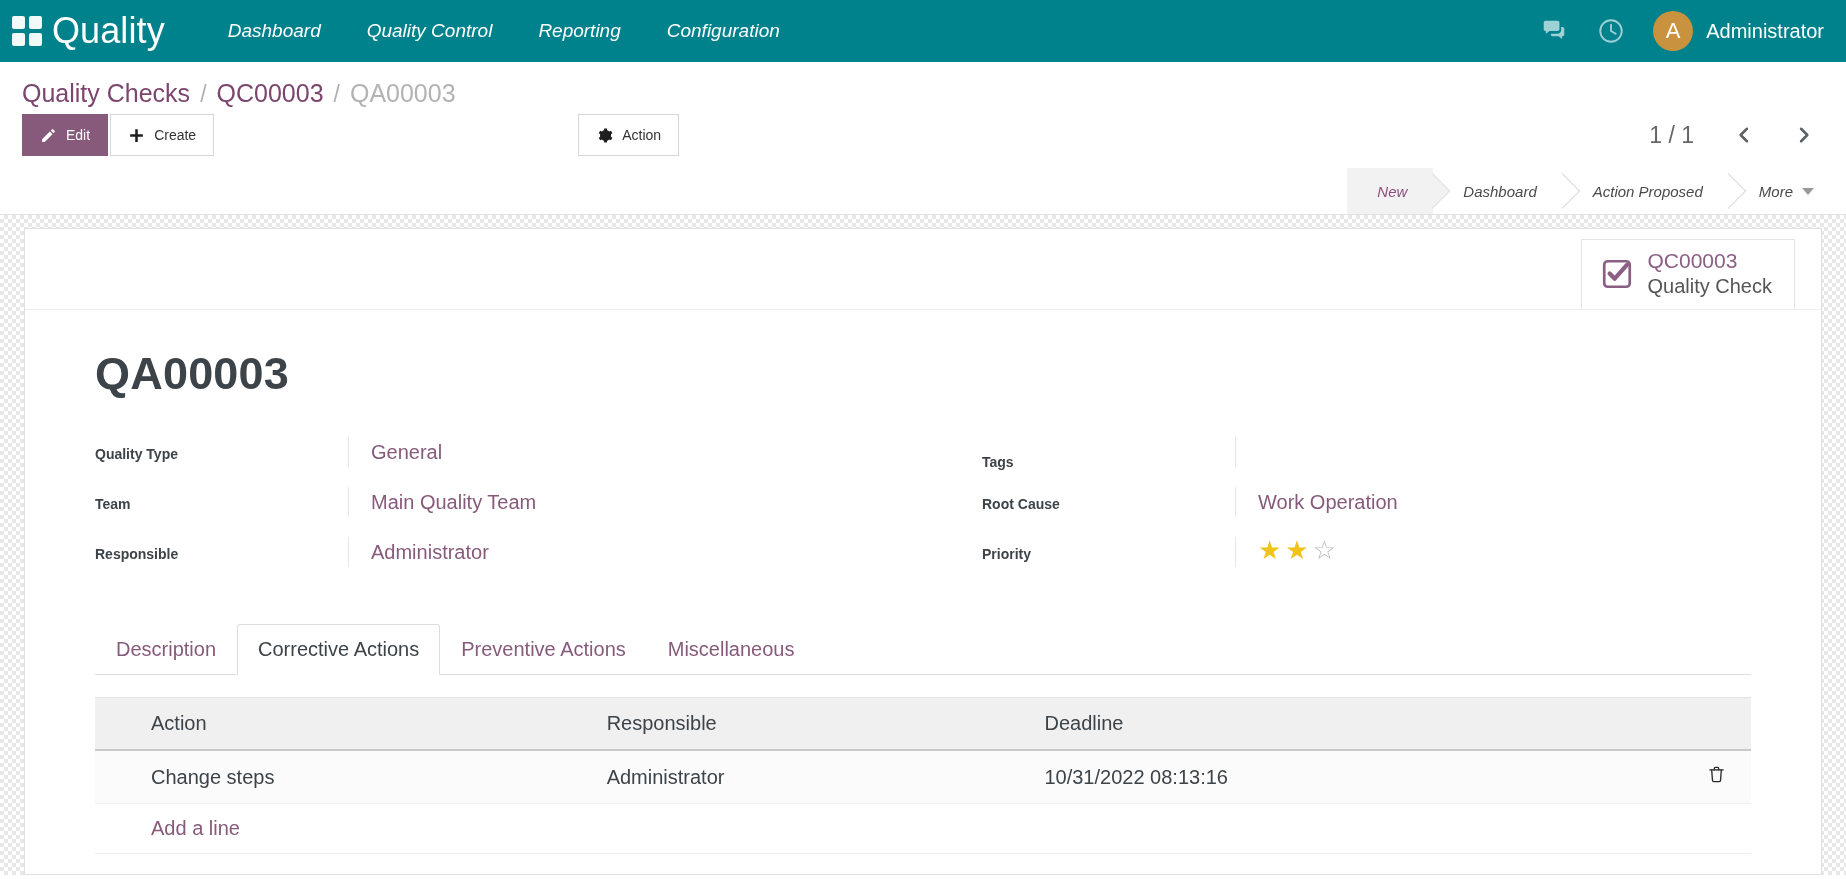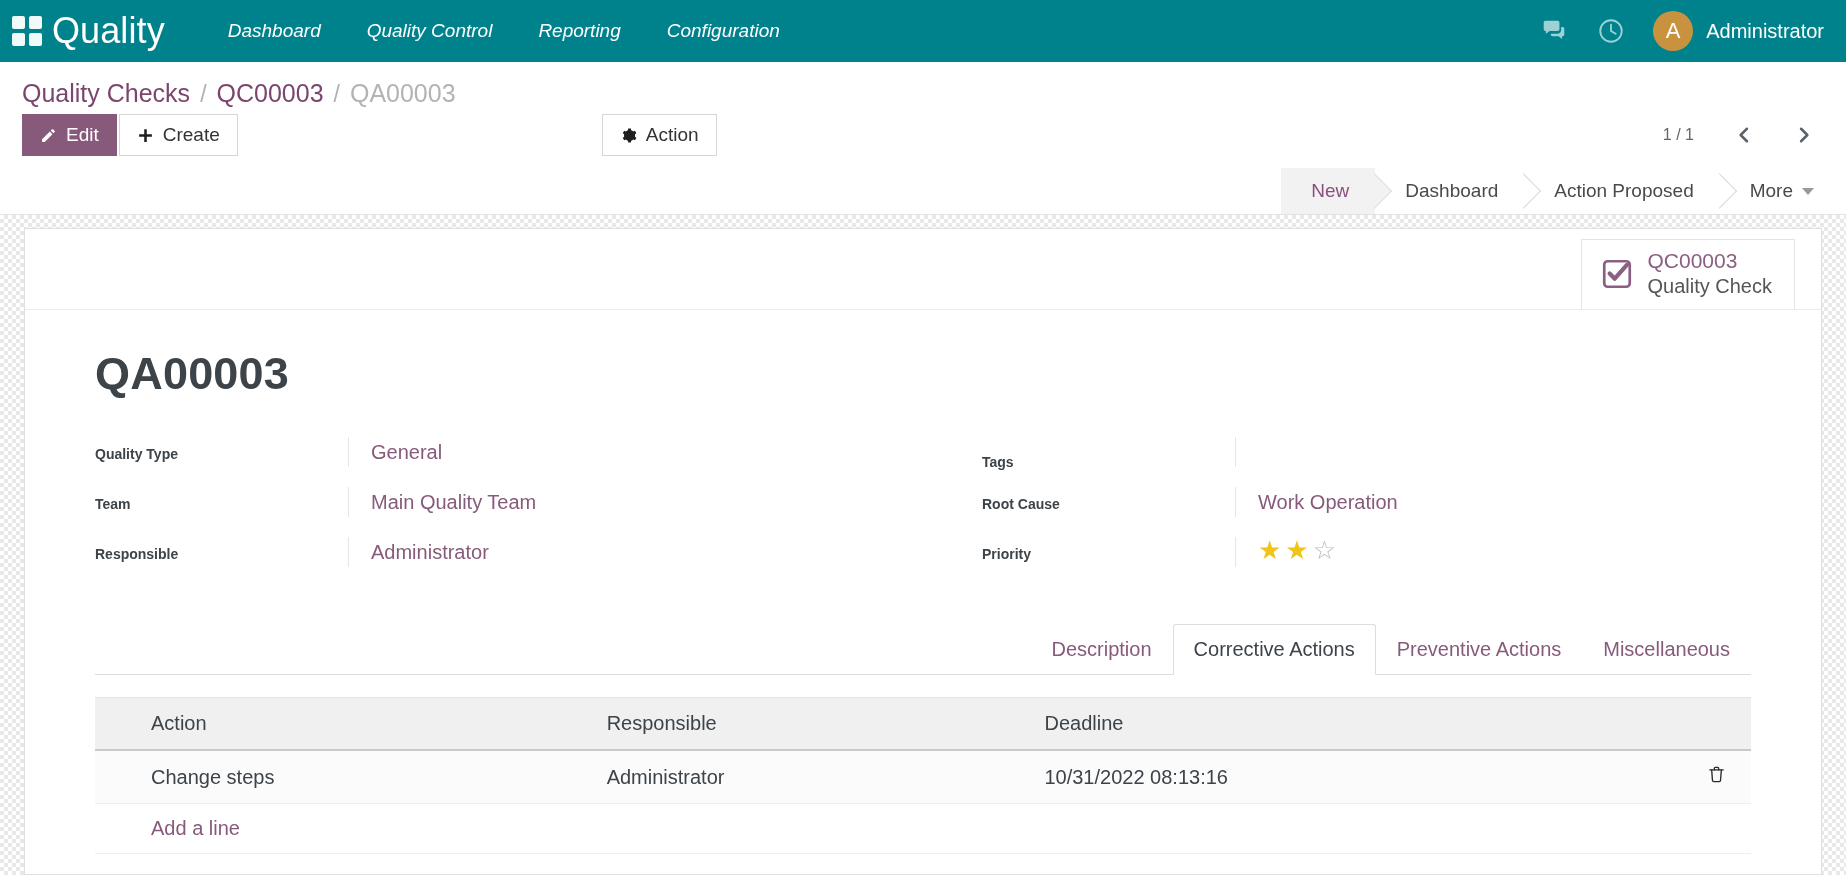--- a/index.html
+++ b/index.html
@@ -83,21 +83,21 @@
   .bc-sep { color: #b0b0b0; font-size: 23px; }
   .bc-current { color: #b3b3b3; }
 
   .btn-row {
     display: flex;
     align-items: center;
     padding: 0 22px 12px 22px;
     position: relative;
   }
   .btn {
-    font-size: 19px;
+    font-size: 14px;
     border: 1px solid #d6d6d6;
     background: #ffffff;
     color: #333333;
     padding: 8px 17px;
     cursor: pointer;
     display: inline-flex;
     align-items: center;
     gap: 9px;
     line-height: 1.2;
     height: 42px;
@@ -109,21 +109,21 @@
     color: #ffffff;
   }
   .btn-group-left { display: flex; }
   .btn-group-left .btn + .btn { margin-left: 2px; }
   .action-btn { margin-left: 364px; }
   .pager {
     margin-left: auto;
     display: flex;
     align-items: center;
     gap: 20px;
-    font-size: 16px;
+    font-size: 23px;
     color: #666666;
   }
   .pager-count { padding: 4px 10px; cursor: pointer; white-space: nowrap; }
   .pager-arrow {
     width: 40px; height: 38px;
     display: flex; align-items: center; justify-content: center;
     cursor: pointer;
     color: #5a6268;
   }
 
@@ -136,25 +136,26 @@
     background: #ffffff;
     height: 47px;
     padding-right: 6px;
   }
   .statusbar { display: flex; align-items: stretch; }
   .st-item {
     position: relative;
     display: flex;
     align-items: center;
     padding: 0 26px 0 30px;
-    font-size: 19px;
+    font-size: 15px;
     color: #4a4a4a;
     background: #ffffff;
     cursor: pointer;
     white-space: nowrap;
+    font-style: italic;
   }
   .st-item.active { background: #f2f2f2; color: #8b4e7e; }
   .st-item::after {
     content: "";
     position: absolute;
     right: -12px; top: 50%;
     width: 24px; height: 24px;
     transform: translateY(-50%) rotate(45deg);
     border-top: 1px solid #d8d8d8;
     border-right: 1px solid #d8d8d8;
@@ -259,21 +260,20 @@
   .star.on { color: #f0c419; }
   .star.off { color: #b9b9b9; }
 
   
   .notebook { margin-top: 40px; }
   .nb-tabs {
     display: flex;
     align-items: flex-end;
     border-bottom: 1px solid #dddddd;
     padding-left: 0;
-    justify-content: flex-end;
   }
   .nb-tab {
     font-size: 20px;
     color: #875a7b;
     padding: 13px 20px;
     border: 1px solid transparent;
     margin-bottom: -1px;
     cursor: pointer;
     white-space: nowrap;
   }

